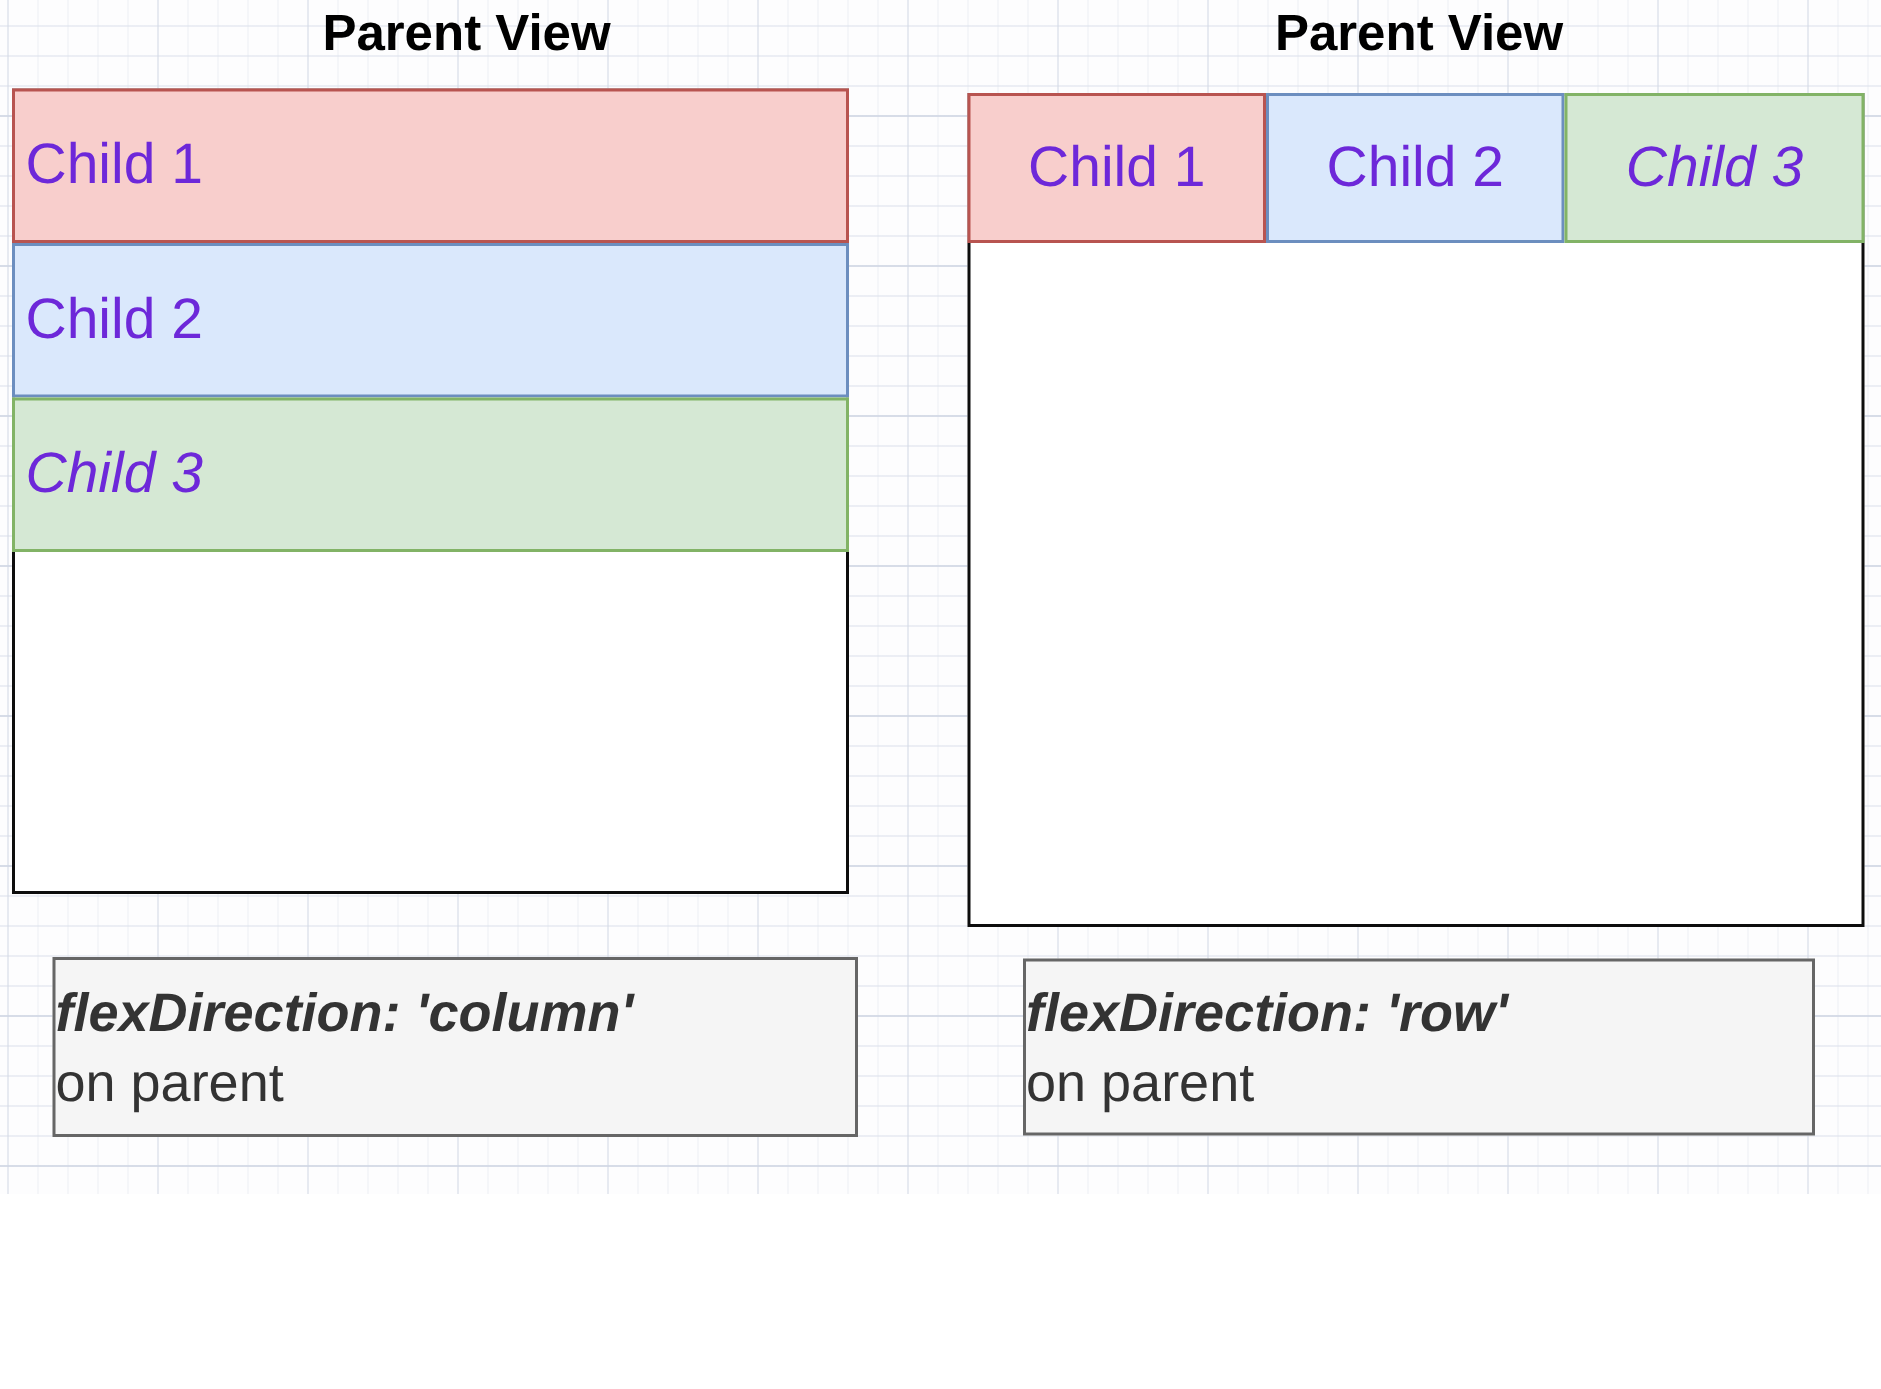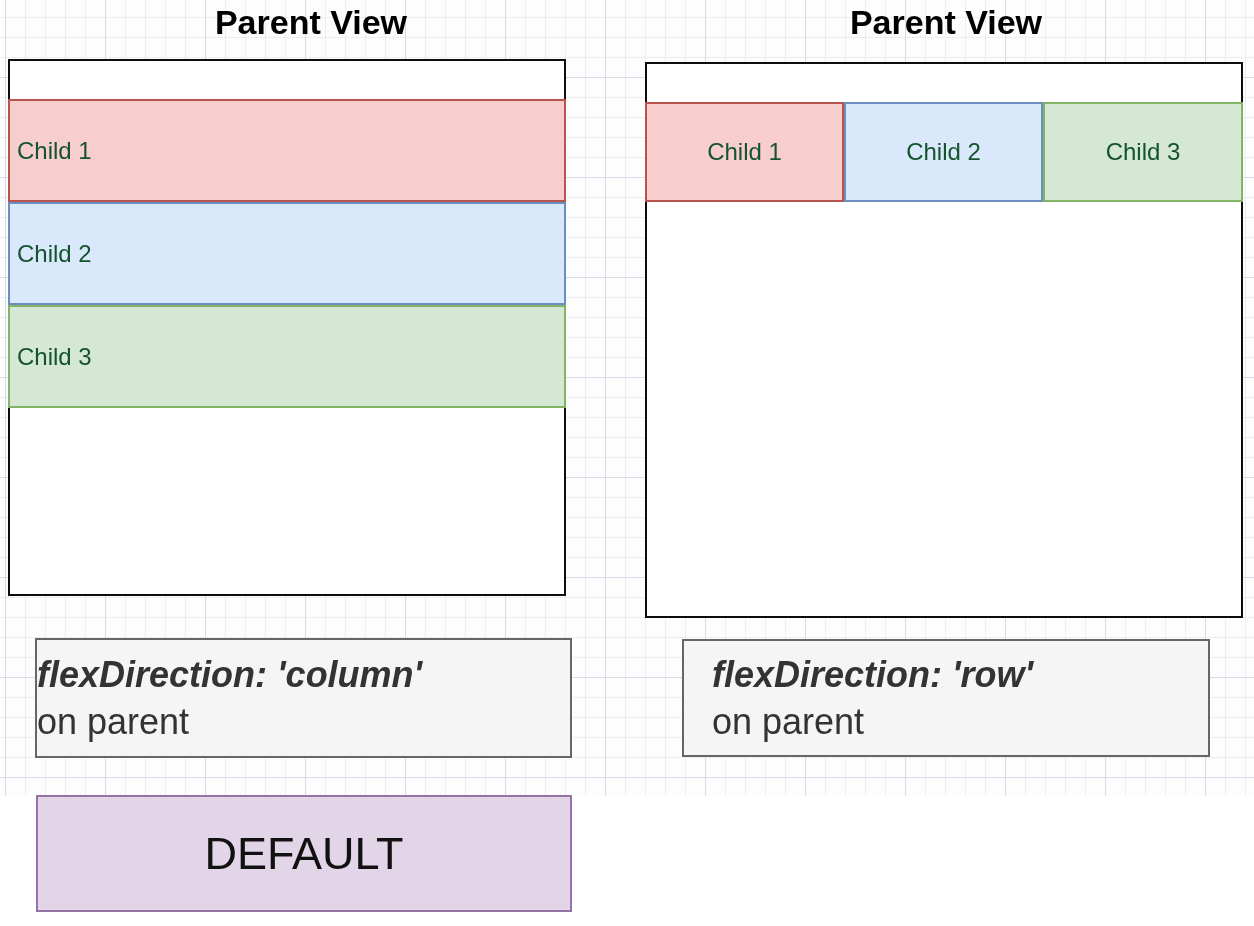--- a/index.html
+++ b/index.html
@@ -32,27 +32,26 @@
     line-height: 40px;
   }
   .parent-box {
     background: #ffffff;
     border: 2px solid #0d0d0d;
   }
   .child {
     border: 2px solid;
     display: flex;
     align-items: center;
-    font-size: 24px;
-    color: #14532d;
-    margin-top: 40px;
+    font-size: 38px;
+    color: #6d28d9;
   }
   .child.red   { background: #F8CECC; border-color: #B85450; }
   .child.blue  { background: #DAE8FC; border-color: #6C8EBF; text-align: center; }
-  .child.green { background: #D5E8D4; border-color: #82B366; }
+  .child.green { background: #D5E8D4; border-color: #82B366; font-style: italic; }
   .child.h-left   { justify-content: flex-start; padding-left: 7px; }
   .child.h-center { justify-content: center; }
   .caption-box {
     background: #F5F5F5;
     border: 2px solid #666666;
     display: flex;
     flex-direction: column;
     align-items: flex-start;
     justify-content: center;
     color: #333333;
@@ -96,36 +95,33 @@
   </div>
   <div class="abs child green h-left" style="left:8px; top:265px; width:558px; height:103px;">
     <span>Child 3</span>
   </div>
 
   <div class="abs caption-box" style="left:35px; top:638px; width:537px; height:120px;">
     <div class="caption-line1">flexDirection: 'column'</div>
     <div class="caption-line2">on parent</div>
   </div>
 
-  <div class="abs default-box" style="left:36px; top:795px; width:536px; height:117px;">
-    <span>DEFAULT</span>
-  </div>
 
   <div class="abs title" style="left:746px; top:2px; width:400px;">Parent View</div>
 
   <div class="abs parent-box" style="left:645px; top:62px; width:598px; height:556px;"></div>
 
   <div class="abs child red h-center" style="left:645px; top:62px; width:199px; height:100px;">
     <span>Child 1</span>
   </div>
   <div class="abs child blue h-center" style="left:844px; top:62px; width:199px; height:100px;">
     <span>Child 2</span>
   </div>
   <div class="abs child green h-center" style="left:1043px; top:62px; width:200px; height:100px;">
     <span>Child 3</span>
   </div>
 
-  <div class="abs caption-box" style="left:682px; top:639px; width:528px; height:118px;padding-left:28px;">
+  <div class="abs caption-box" style="left:682px; top:639px; width:528px; height:118px;">
     <div class="caption-line1">flexDirection: 'row'</div>
     <div class="caption-line2">on parent</div>
   </div>
 
 </div>
 
 </body></html>

